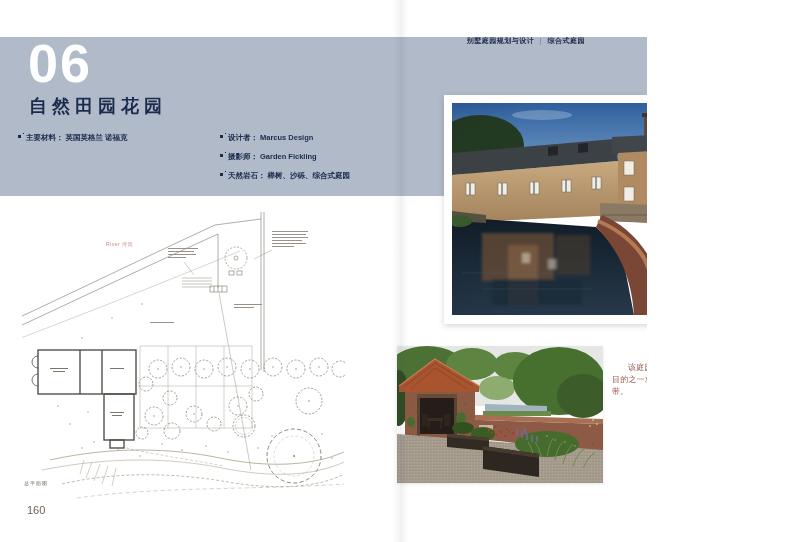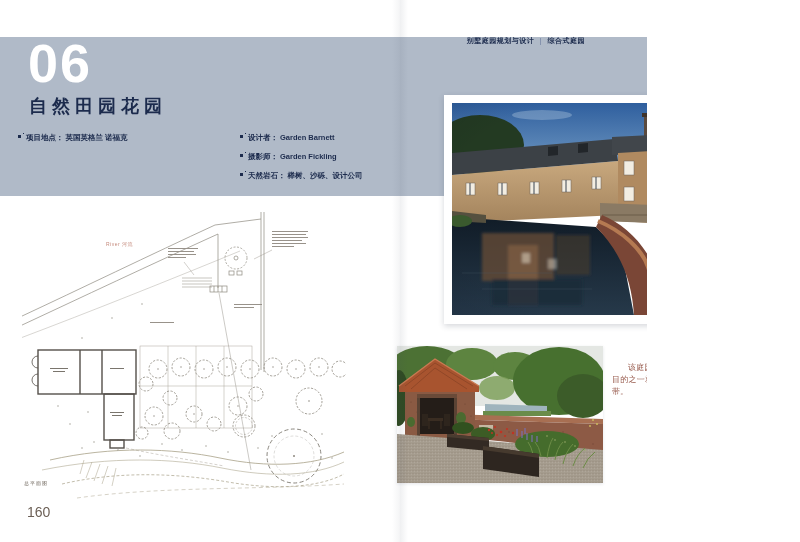--- a/index.html
+++ b/index.html
@@ -15,30 +15,30 @@
   .running-head .divider{color:#66789c;margin:0 3px;font-weight:normal;}
   .accent-bar{position:absolute;top:37px;left:746px;width:54px;height:7px;background:#7e91ab;}
   
   .chapter-number{position:absolute;left:28px;top:36px;font-size:54px;line-height:54px;
                   font-weight:bold;color:#ffffff;letter-spacing:2px;}
   .chapter-title{position:absolute;left:29px;top:96px;margin:0;font-size:18px;line-height:20px;
                  font-weight:bold;color:#1c2b4d;letter-spacing:5px;}
   
   .info-col{position:absolute;top:128px;}
   .info-col.c1{left:18px;width:208px;}
-  .info-col.c2{left:240px;width:175px;}
+  .info-col.c2{left:220px;width:175px;}
   .info-row{display:flex;align-items:center;height:19px;font-size:7.5px;color:#1c2b4d;white-space:nowrap;}
   .bullet{flex:0 0 auto;width:3px;height:3px;background:#1c2b4d;margin-right:5px;position:relative;top:-1px;
           box-shadow:4px -3px 0 -1px #1c2b4d;}
   .lbl{font-weight:bold;margin-right:2px;}
   .val{font-weight:bold;}
   
   .plan{position:absolute;left:22px;top:198px;width:324px;height:306px;}
   .plan-caption{position:absolute;left:24px;top:480px;font-size:5px;color:#6b6258;letter-spacing:1px;}
-  .pagenum{position:absolute;font-size:14px;color:#6b5f55;}
+  .pagenum{position:absolute;font-size:11px;color:#6b5f55;}
   .pagenum.left{left:27px;top:504px;}
   .pagenum.right{left:754px;top:504px;}
   
   .photo-frame{position:absolute;left:444px;top:95px;width:352px;height:229px;background:#ffffff;
                box-shadow:0 2px 6px rgba(40,50,70,.20);}
   .photo1{position:absolute;left:452px;top:103px;width:336px;height:212px;}
   .photo2{position:absolute;left:397px;top:346px;width:206px;height:137px;box-shadow:0 1px 3px rgba(40,50,70,.12);}
   .photo1 svg,.photo2 svg,.plan svg{display:block;width:100%;height:100%;}
   
   .article{position:absolute;left:612px;top:362px;width:181px;font-size:8px;line-height:12px;
@@ -60,40 +60,40 @@
     <span>综合式庭园</span>
   </div>
   <div class="accent-bar"></div>
 
   <div class="chapter-number">06</div>
   <h1 class="chapter-title">自然田园花园</h1>
 
   <div class="info-col c1">
     <div class="info-row">
       <span class="bullet"></span>
-      <span class="lbl">项目地点：</span>
+      <span class="lbl">主要材料：</span>
       <span class="val">英国英格兰 诺福克</span>
     </div>
   </div>
 
   <div class="info-col c2">
     <div class="info-row">
       <span class="bullet"></span>
       <span class="lbl">设计者：</span>
-      <span class="val">Garden Barnett</span>
+      <span class="val">Marcus Design</span>
     </div>
     <div class="info-row">
       <span class="bullet"></span>
       <span class="lbl">摄影师：</span>
       <span class="val">Garden Fickling</span>
     </div>
     <div class="info-row">
       <span class="bullet"></span>
       <span class="lbl">天然岩石：</span>
-      <span class="val">榉树、沙砾、设计公司</span>
+      <span class="val">榉树、沙砾、综合式庭园</span>
     </div>
   </div>
 
   <div class="plan">
     <svg viewBox="0 0 324 306">
 
       <g stroke="#8e897f" stroke-width=".7" fill="none">
         <path d="M-2,128C58,100 130,66 196,36"></path>
         <path d="M-2,119C58,91 128,57 193,27"></path>
         <path d="M-4,141C70,113 150,81 218,53" opacity=".5"></path>

